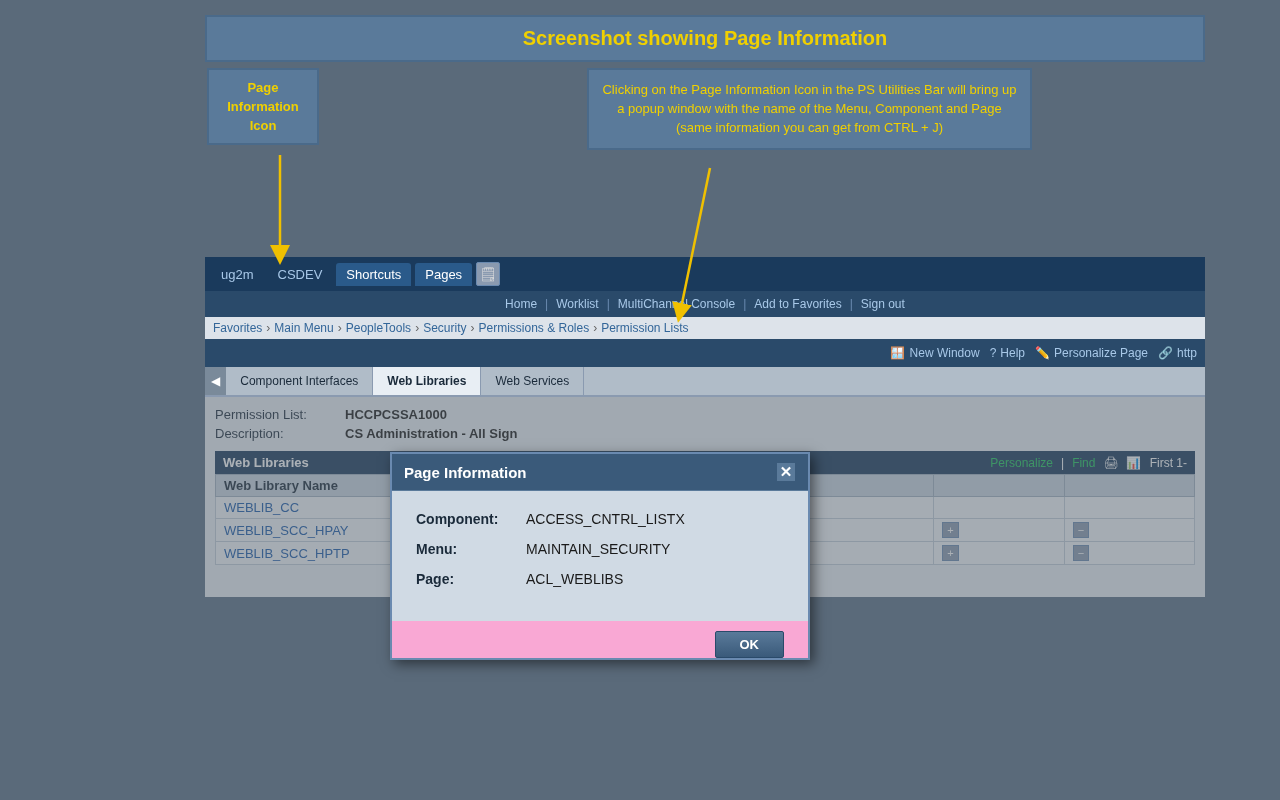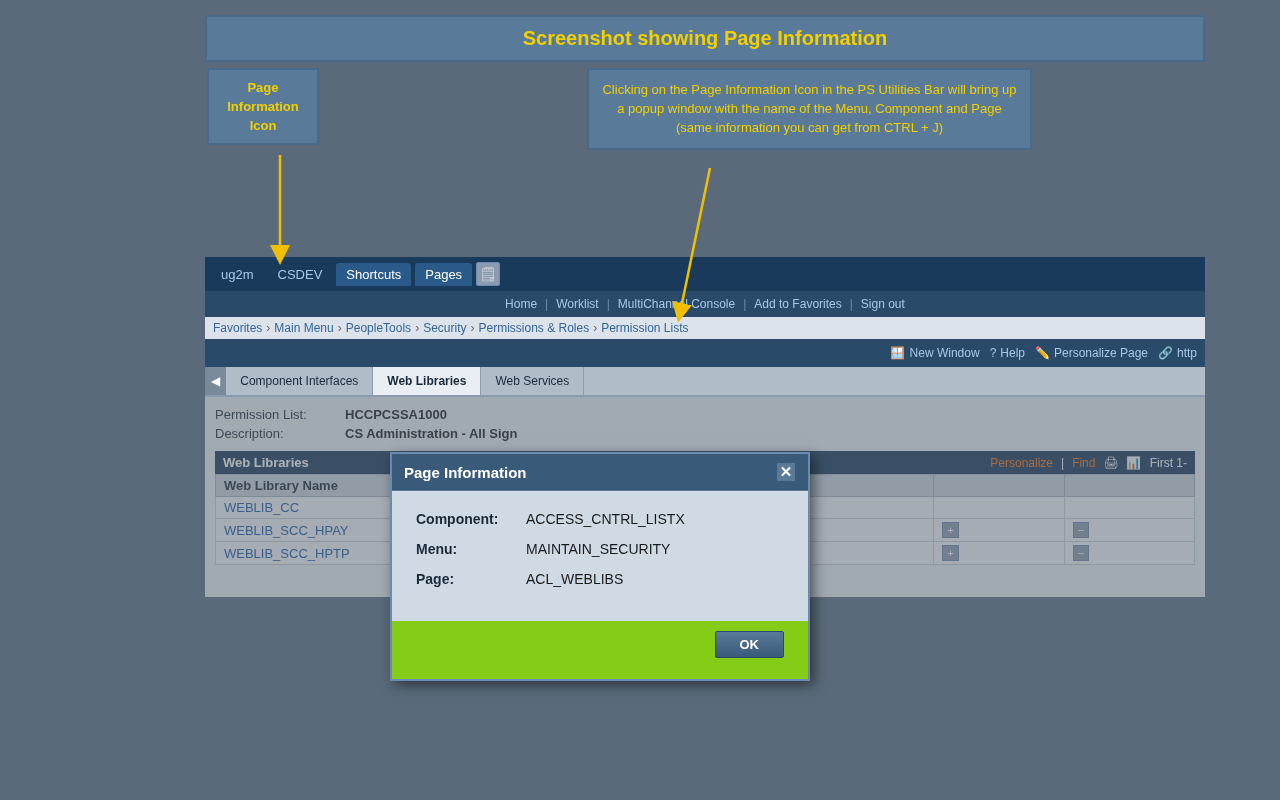--- a/index.html
+++ b/index.html
@@ -196,21 +196,21 @@
       margin-top: 10px;
     }
     .section-header .section-tools {
       margin-left: auto;
       display: flex;
       gap: 8px;
       font-size: 12px;
       font-weight: normal;
     }
     .section-tools a {
-      color: #f97316;
+      color: #22c55e;
       text-decoration: none;
     }
 
     .data-table {
       width: 100%;
       border-collapse: collapse;
       font-size: 13px;
     }
     .data-table th {
       background: #c8d4e0;
@@ -328,22 +328,22 @@
     .modal-label {
       color: #1a2a3a;
       font-weight: bold;
       min-width: 110px;
     }
     .modal-value {
       color: #1a1a1a;
     }
 
     .modal-footer {
-      background: #84cc16;
-      padding: 10px 24px 21px;
+      background: #f9a8d4;
+      padding: 10px 24px 0;
       display: flex;
       justify-content: flex-end;
     }
     .ok-button {
       background: linear-gradient(to bottom, #5a7a9a, #3a5a7a);
       color: white;
       border: 1px solid #2a4a6a;
       padding: 5px 24px;
       font-size: 13px;
       font-weight: bold;

